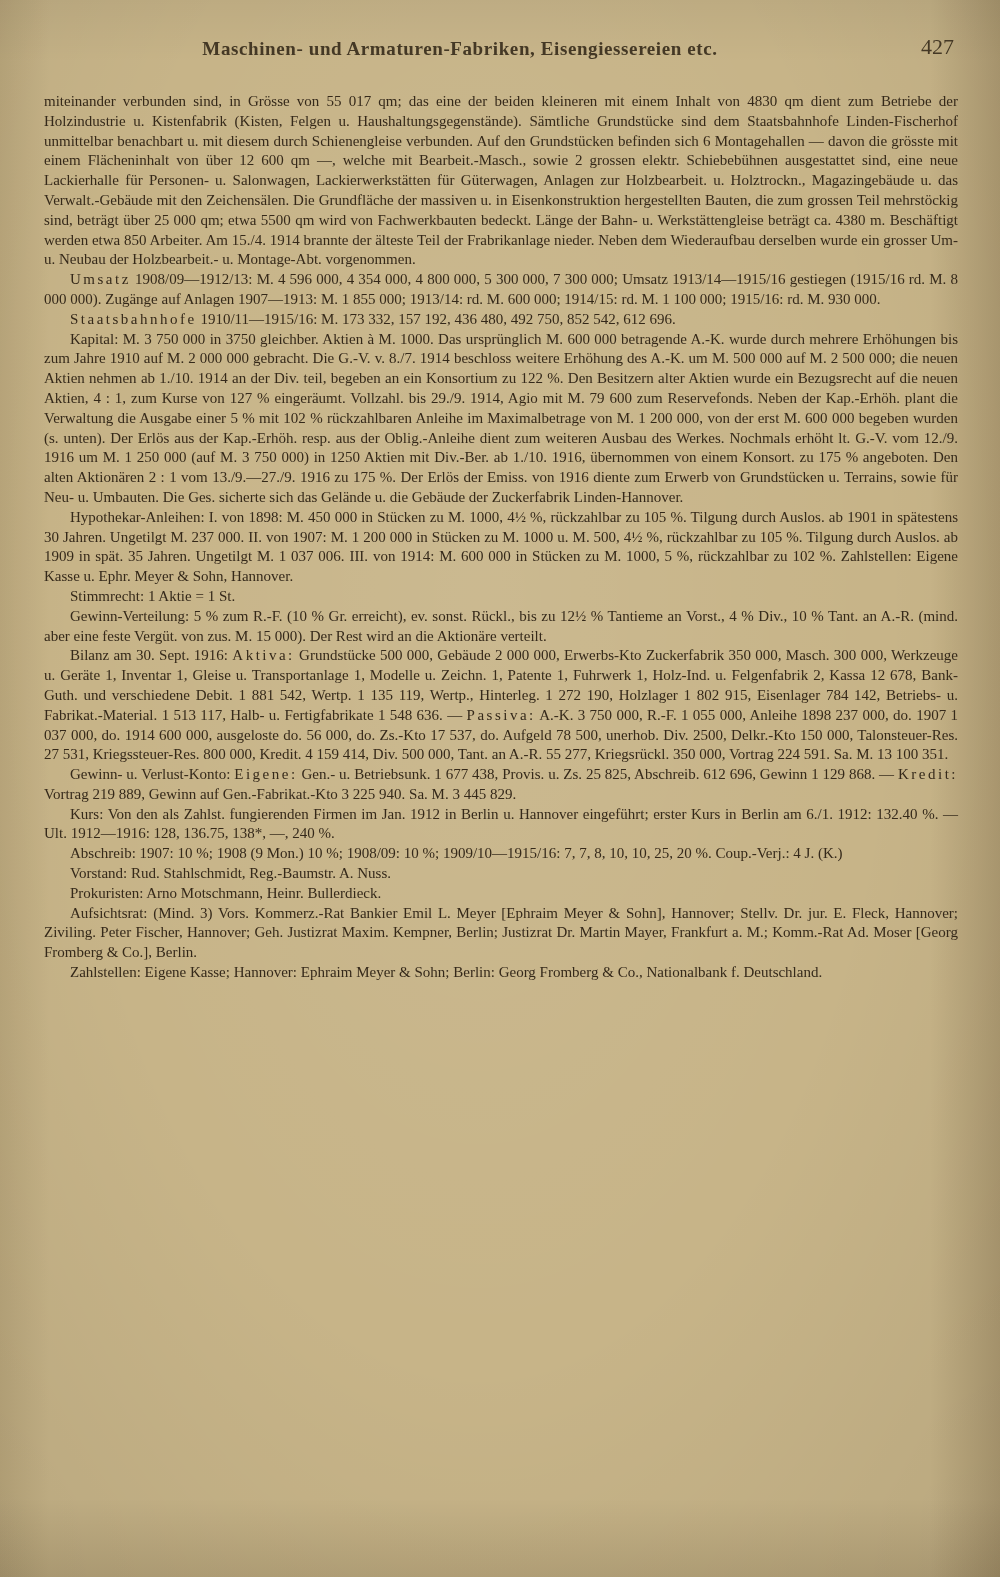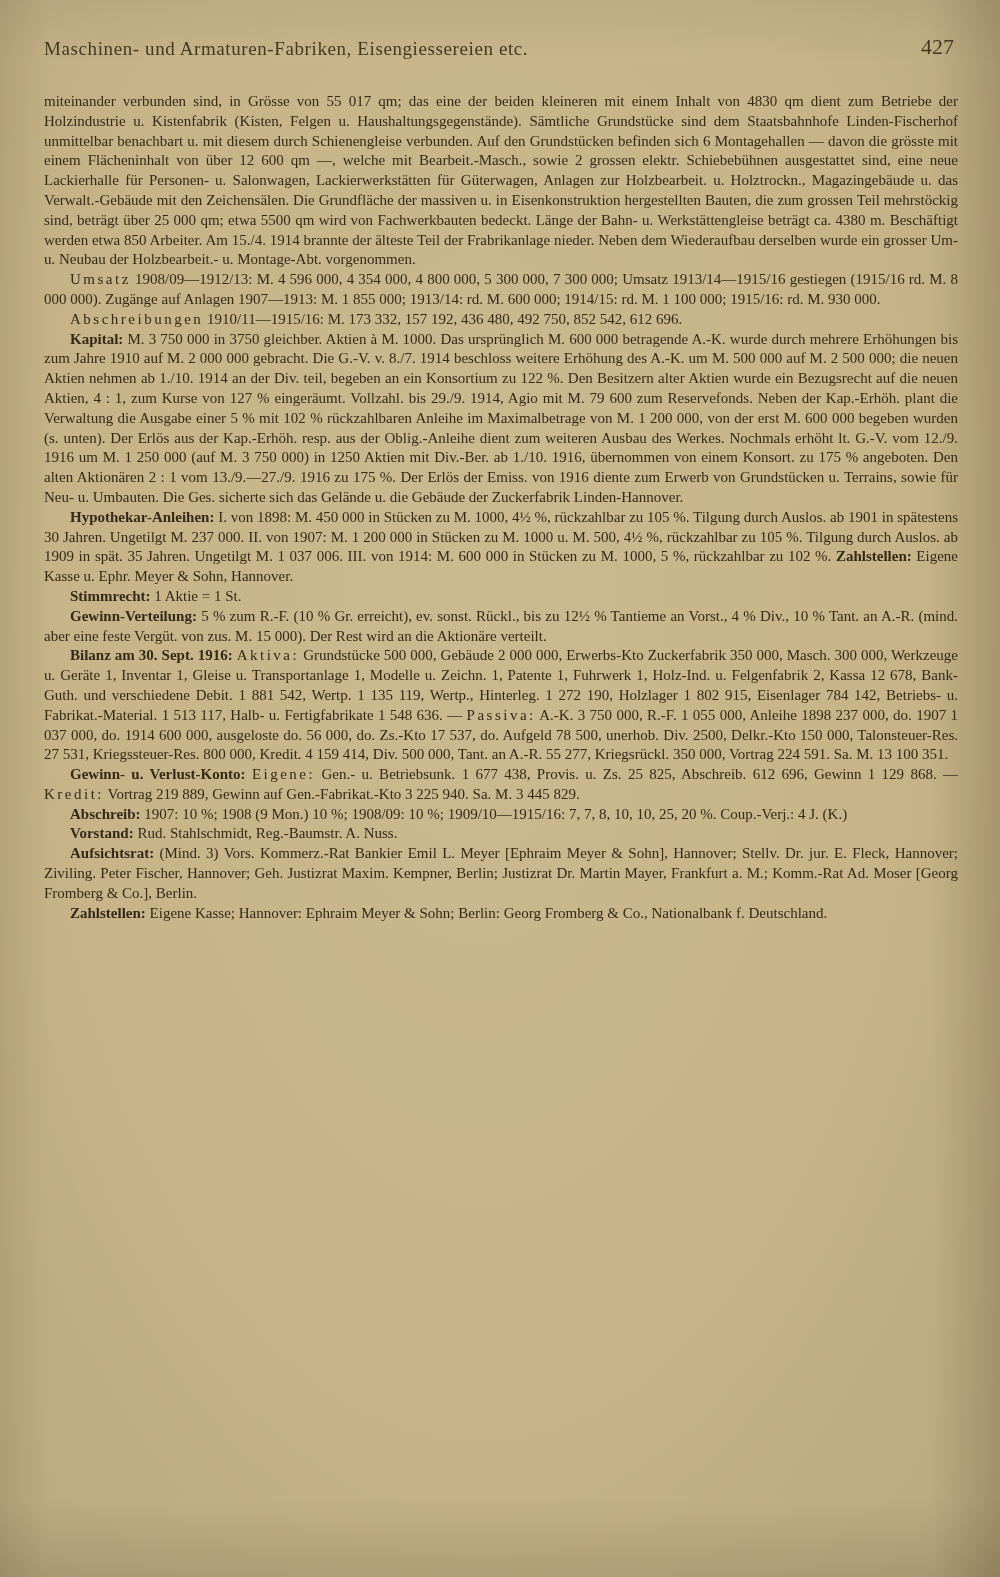--- a/index.html
+++ b/index.html
@@ -27,23 +27,24 @@
     position: relative;
     height: 28px;
     padding-top: 38px;
     margin: 0 44px 26px 44px;
     font-size: 19px;
   }
   .running-title {
     position: absolute;
     left: 0;
     right: 80px;
-    text-align: left;
+    text-align: center;
     letter-spacing: 0.6px;
     color: #443825;
+    font-weight: bold;
   }
   .page-number {
     position: absolute;
     right: 2px;
     top: 34px;
     font-size: 22px;
     color: #443825;
   }
   .body-text {
     margin: 0 42px 0 44px;
@@ -53,42 +54,44 @@
     color: var(--ink, #35291a);
   }
   .body-text p {
     margin: 0;
     padding: 0;
   }
   .body-text p.indent {
     text-indent: 26px;
   }
   .bold {
-    font-weight: bold;
+    font-weight: normal;
   }
   .spaced {
     letter-spacing: 2.5px;
   }
 </style>
 </head>
 <body>
 
 <div class="page">
   <div class="header">
     <span class="running-title">Maschinen- und Armaturen-Fabriken, Eisengiessereien etc.</span>
     <span class="page-number">427</span>
   </div>
   <div class="body-text">
       <p class=""><span>miteinander verbunden sind, in Grösse von 55 017 qm; das eine der beiden kleineren mit einem Inhalt von 4830 qm dient zum Betriebe der Holzindustrie u. Kistenfabrik (Kisten, Felgen u. Haushaltungsgegenstände). Sämtliche Grundstücke sind dem Staatsbahnhofe Linden-Fischerhof unmittelbar benachbart u. mit diesem durch Schienengleise verbunden. Auf den Grundstücken befinden sich 6 Montagehallen — davon die grösste mit einem Flächeninhalt von über 12 600 qm —, welche mit Bearbeit.-Masch., sowie 2 grossen elektr. Schiebebühnen ausgestattet sind, eine neue Lackierhalle für Personen- u. Salonwagen, Lackierwerkstätten für Güterwagen, Anlagen zur Holzbearbeit. u. Holztrockn., Magazingebäude u. das Verwalt.-Gebäude mit den Zeichensälen. Die Grundfläche der massiven u. in Eisenkonstruktion hergestellten Bauten, die zum grossen Teil mehrstöckig sind, beträgt über 25 000 qm; etwa 5500 qm wird von Fachwerkbauten bedeckt. Länge der Bahn- u. Werkstättengleise beträgt ca. 4380 m. Beschäftigt werden etwa 850 Arbeiter. Am 15./4. 1914 brannte der älteste Teil der Frabrikanlage nieder. Neben dem Wiederaufbau derselben wurde ein grosser Um- u. Neubau der Holzbearbeit.- u. Montage-Abt. vorgenommen.</span></p>
       <p class="indent"><span class="spaced">Umsatz</span><span> 1908/09—1912/13: M. 4 596 000, 4 354 000, 4 800 000, 5 300 000, 7 300 000; Umsatz 1913/14—1915/16 gestiegen (1915/16 rd. M. 8 000 000). Zugänge auf Anlagen 1907—1913: M. 1 855 000; 1913/14: rd. M. 600 000; 1914/15: rd. M. 1 100 000; 1915/16: rd. M. 930 000.</span></p>
-      <p class="indent"><span class="spaced">Abschreibungen</span><span> 1910/11—1915/16: M. 173 332, 157 192, 436 480, 492 750, 852 542, 612 696.</span></p>
+      <p class="indent"><span class="spaced">Staatsbahnhofe</span><span> 1910/11—1915/16: M. 173 332, 157 192, 436 480, 492 750, 852 542, 612 696.</span></p>
       <p class="indent"><span class="bold">Kapital: </span><span>M. 3 750 000 in 3750 gleichber. Aktien à M. 1000. Das ursprünglich M. 600 000 betragende A.-K. wurde durch mehrere Erhöhungen bis zum Jahre 1910 auf M. 2 000 000 gebracht. Die G.-V. v. 8./7. 1914 beschloss weitere Erhöhung des A.-K. um M. 500 000 auf M. 2 500 000; die neuen Aktien nehmen ab 1./10. 1914 an der Div. teil, begeben an ein Konsortium zu 122 %. Den Besitzern alter Aktien wurde ein Bezugsrecht auf die neuen Aktien, 4 : 1, zum Kurse von 127 % eingeräumt. Vollzahl. bis 29./9. 1914, Agio mit M. 79 600 zum Reservefonds. Neben der Kap.-Erhöh. plant die Verwaltung die Ausgabe einer 5 % mit 102 % rückzahlbaren Anleihe im Maximalbetrage von M. 1 200 000, von der erst M. 600 000 begeben wurden (s. unten). Der Erlös aus der Kap.-Erhöh. resp. aus der Oblig.-Anleihe dient zum weiteren Ausbau des Werkes. Nochmals erhöht lt. G.-V. vom 12./9. 1916 um M. 1 250 000 (auf M. 3 750 000) in 1250 Aktien mit Div.-Ber. ab 1./10. 1916, übernommen von einem Konsort. zu 175 % angeboten. Den alten Aktionären 2 : 1 vom 13./9.—27./9. 1916 zu 175 %. Der Erlös der Emiss. von 1916 diente zum Erwerb von Grundstücken u. Terrains, sowie für Neu- u. Umbauten. Die Ges. sicherte sich das Gelände u. die Gebäude der Zuckerfabrik Linden-Hannover.</span></p>
       <p class="indent"><span class="bold">Hypothekar-Anleihen: </span><span>I. von 1898: M. 450 000 in Stücken zu M. 1000, 4½ %, rückzahlbar zu 105 %. Tilgung durch Auslos. ab 1901 in spätestens 30 Jahren. Ungetilgt M. 237 000. II. von 1907: M. 1 200 000 in Stücken zu M. 1000 u. M. 500, 4½ %, rückzahlbar zu 105 %. Tilgung durch Auslos. ab 1909 in spät. 35 Jahren. Ungetilgt M. 1 037 006. III. von 1914: M. 600 000 in Stücken zu M. 1000, 5 %, rückzahlbar zu 102 %. </span><span class="bold">Zahlstellen: </span><span>Eigene Kasse u. Ephr. Meyer &amp; Sohn, Hannover.</span></p>
       <p class="indent"><span class="bold">Stimmrecht: </span><span>1 Aktie = 1 St.</span></p>
       <p class="indent"><span class="bold">Gewinn-Verteilung: </span><span>5 % zum R.-F. (10 % Gr. erreicht), ev. sonst. Rückl., bis zu 12½ % Tantieme an Vorst., 4 % Div., 10 % Tant. an A.-R. (mind. aber eine feste Vergüt. von zus. M. 15 000). Der Rest wird an die Aktionäre verteilt.</span></p>
       <p class="indent"><span class="bold">Bilanz am 30. Sept. 1916: </span><span class="spaced">Aktiva:</span><span> Grundstücke 500 000, Gebäude 2 000 000, Erwerbs-Kto Zuckerfabrik 350 000, Masch. 300 000, Werkzeuge u. Geräte 1, Inventar 1, Gleise u. Transportanlage 1, Modelle u. Zeichn. 1, Patente 1, Fuhrwerk 1, Holz-Ind. u. Felgenfabrik 2, Kassa 12 678, Bank-Guth. und verschiedene Debit. 1 881 542, Wertp. 1 135 119, Wertp., Hinterleg. 1 272 190, Holzlager 1 802 915, Eisenlager 784 142, Betriebs- u. Fabrikat.-Material. 1 513 117, Halb- u. Fertigfabrikate 1 548 636. — </span><span class="spaced">Passiva:</span><span> A.-K. 3 750 000, R.-F. 1 055 000, Anleihe 1898 237 000, do. 1907 1 037 000, do. 1914 600 000, ausgeloste do. 56 000, do. Zs.-Kto 17 537, do. Aufgeld 78 500, unerhob. Div. 2500, Delkr.-Kto 150 000, Talonsteuer-Res. 27 531, Kriegssteuer-Res. 800 000, Kredit. 4 159 414, Div. 500 000, Tant. an A.-R. 55 277, Kriegsrückl. 350 000, Vortrag 224 591. Sa. M. 13 100 351.</span></p>
       <p class="indent"><span class="bold">Gewinn- u. Verlust-Konto: </span><span class="spaced">Eigene:</span><span> Gen.- u. Betriebsunk. 1 677 438, Provis. u. Zs. 25 825, Abschreib. 612 696, Gewinn 1 129 868. — </span><span class="spaced">Kredit:</span><span> Vortrag 219 889, Gewinn auf Gen.-Fabrikat.-Kto 3 225 940. Sa. M. 3 445 829.</span></p>
+      <p class="indent"><span class="bold">Kurs: </span><span>Von den als Zahlst. fungierenden Firmen im Jan. 1912 in Berlin u. Hannover eingeführt; erster Kurs in Berlin am 6./1. 1912: 132.40 %. — Ult. 1912—1916: 128, 136.75, 138*, —, 240 %.</span></p>
       <p class="indent"><span class="bold">Abschreib: </span><span>1907: 10 %; 1908 (9 Mon.) 10 %; 1908/09: 10 %; 1909/10—1915/16: 7, 7, 8, 10, 10, 25, 20 %. Coup.-Verj.: 4 J. (K.)</span></p>
       <p class="indent"><span class="bold">Vorstand: </span><span>Rud. Stahlschmidt, Reg.-Baumstr. A. Nuss.</span></p>
+      <p class="indent"><span class="bold">Prokuristen: </span><span>Arno Motschmann, Heinr. Bullerdieck.</span></p>
       <p class="indent"><span class="bold">Aufsichtsrat: </span><span>(Mind. 3) Vors. Kommerz.-Rat Bankier Emil L. Meyer [Ephraim Meyer &amp; Sohn], Hannover; Stellv. Dr. jur. E. Fleck, Hannover; Ziviling. Peter Fischer, Hannover; Geh. Justizrat Maxim. Kempner, Berlin; Justizrat Dr. Martin Mayer, Frankfurt a. M.; Komm.-Rat Ad. Moser [Georg Fromberg &amp; Co.], Berlin.</span></p>
       <p class="indent"><span class="bold">Zahlstellen: </span><span>Eigene Kasse; Hannover: Ephraim Meyer &amp; Sohn; Berlin: Georg Fromberg &amp; Co., Nationalbank f. Deutschland.</span></p>
     </div>
 </div>
 
 </body></html>

